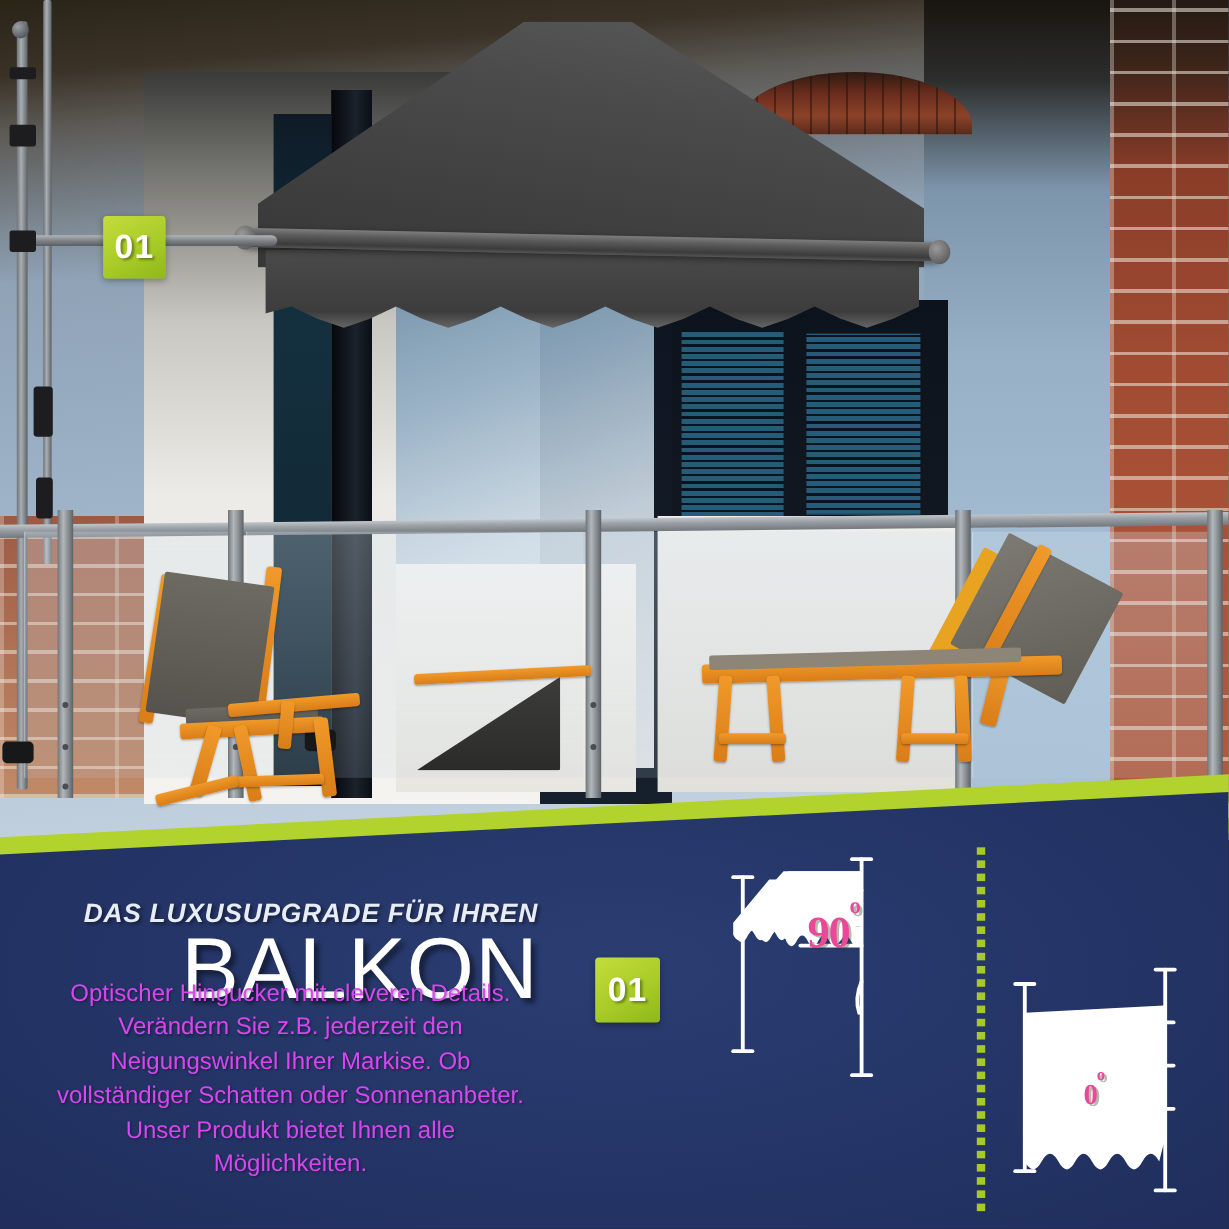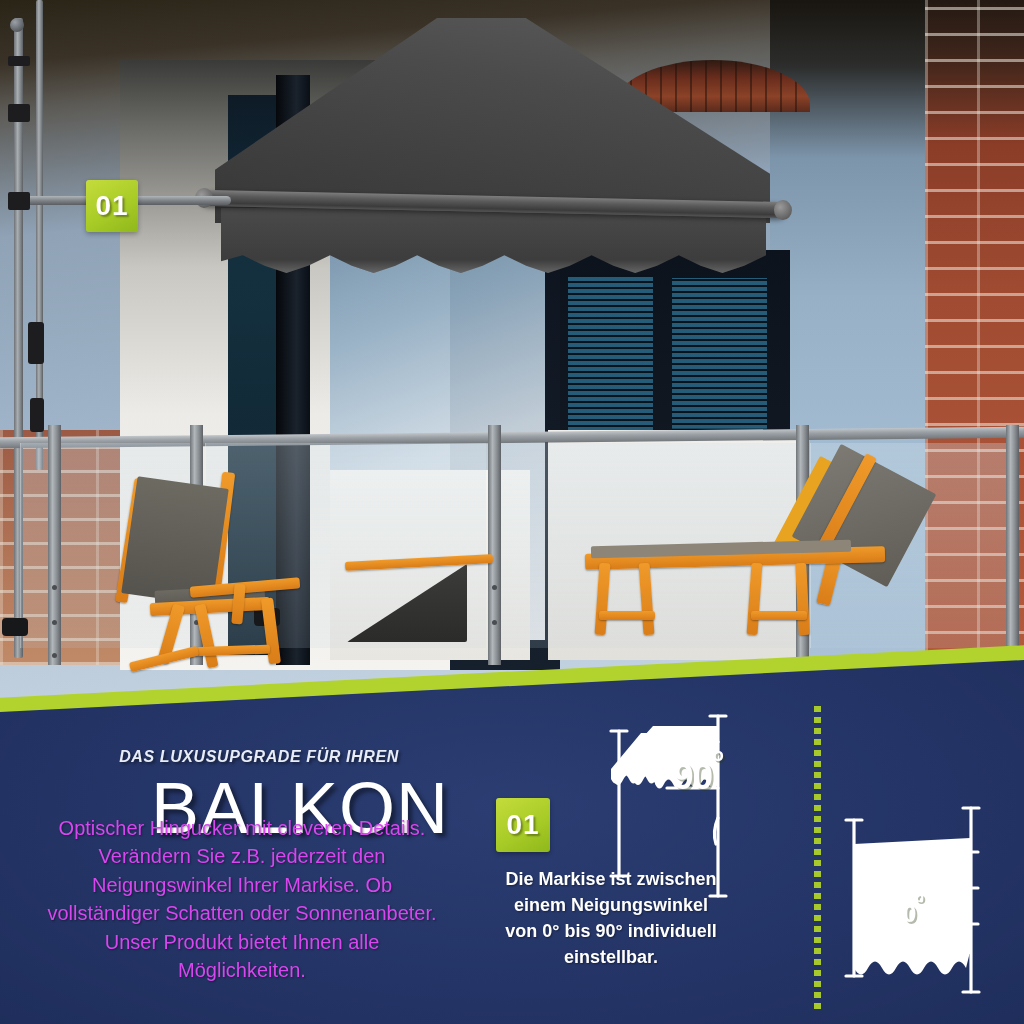--- a/index.html
+++ b/index.html
@@ -123,21 +123,21 @@
       clip-path:polygon(0 76%, 100% 34%, 100% 72%, 0 114%);}
   .div-white{position:absolute;left:0;top:0;width:100%;height:130px;background:#ffffff;
       clip-path:polygon(0 94%, 100% 52%, 100% 62%, 0 104%);}
 
   
   .panel{position:absolute;left:0;top:660px;width:1024px;height:364px;
       background:radial-gradient(ellipse 90% 110% at 50% 40%, #2b3d72 0%, #243466 45%, #1b2a54 100%);
       clip-path:polygon(0 52px, 1024px 0px, 1024px 364px, 0 364px);}
 
   .kicker{position:absolute;left:44px;top:748px;width:430px;
-      font-style:italic;font-weight:700;font-size:16px;letter-spacing:.6px;color:#e8edf5;
+      font-style:italic;font-weight:700;font-size:22px;letter-spacing:.6px;color:#e8edf5;
       text-shadow:2px 2px 3px rgba(0,0,0,.45);}
   .headline{position:absolute;left:40px;top:772px;width:520px;
       font-weight:400;font-size:72px;letter-spacing:1px;line-height:1;color:#ffffff;
       text-shadow:4px 4px 4px rgba(0,0,0,.45);}
   .body-left{position:absolute;left:42px;top:814px;width:400px;
       font-size:20px;line-height:1.42;color:#d946ef;text-shadow:1px 1px 2px rgba(0,0,0,.4);}
 
   .badge{display:flex;align-items:center;justify-content:center;
       background:linear-gradient(150deg,#c4dc3c 0%,#a9cc27 55%,#8fb81b 100%);
       color:#fff;font-weight:700;border-radius:3px;
@@ -147,21 +147,21 @@
   .body-right{position:absolute;left:496px;top:866px;width:230px;
       font-size:18px;font-weight:700;line-height:1.45;color:#ffffff;text-shadow:1px 1px 2px rgba(0,0,0,.4);}
 
   .dotline{position:absolute;left:814px;top:706px;width:7px;height:306px;
       background-image:linear-gradient(#a8c92b 0 55%, transparent 55% 100%);
       background-size:7px 11px;}
 
   
   .ill{position:absolute;}
   .ill svg{display:block;}
-  .deg{position:absolute;font-weight:700;color:#ffffff;text-shadow:2px 2px 0 rgba(40,60,20,.35);}
+  .deg{position:absolute;font-weight:700;color:#ec4899;text-shadow:2px 2px 0 rgba(40,60,20,.35);font-family:Liberation Serif, serif;}
   .deg90{left:673px;top:756px;font-size:37px;letter-spacing:-1px;}
   .deg90 sup{font-size:19px;top:-.75em;position:relative;}
   .deg0{left:903px;top:900px;font-size:24px;letter-spacing:-1px;}
   .deg0 sup{font-size:14px;top:-.8em;position:relative;}
 </style>
 </head>
 <body>
 
 <div class="poster">
 
@@ -274,21 +274,20 @@
 
   <div class="panel"></div>
 
   <div class="kicker">DAS LUXUSUPGRADE FÜR IHREN</div>
   <div class="headline">BALKON</div>
   <div class="body-left">Optischer Hingucker mit cleveren Details. Verändern Sie z.B. jederzeit den Neigungswinkel Ihrer Markise. Ob vollständiger Schatten oder Sonnenanbeter. Unser Produkt bietet Ihnen alle Möglichkeiten.</div>
 
   <div class="badge badge-panel">
     <span>01</span>
   </div>
-  <div class="body-right">Die Markise ist zwischen einem Neigungswinkel von 0° bis 90° individuell einstellbar.</div>
 
   <div class="dotline"></div>
 
   <div class="ill" style="left:605px;top:706px;">
     <svg width="210" height="210" viewBox="0 0 210 210" aria-hidden="true">
       <g fill="none" stroke="#ffffff" stroke-width="3.2" stroke-linecap="round">
         <line x1="14" y1="25" x2="14" y2="170"></line>
         <line x1="6" y1="25" x2="22" y2="25"></line>
         <line x1="113" y1="10" x2="113" y2="190"></line>
         <line x1="105" y1="10" x2="121" y2="10"></line>

